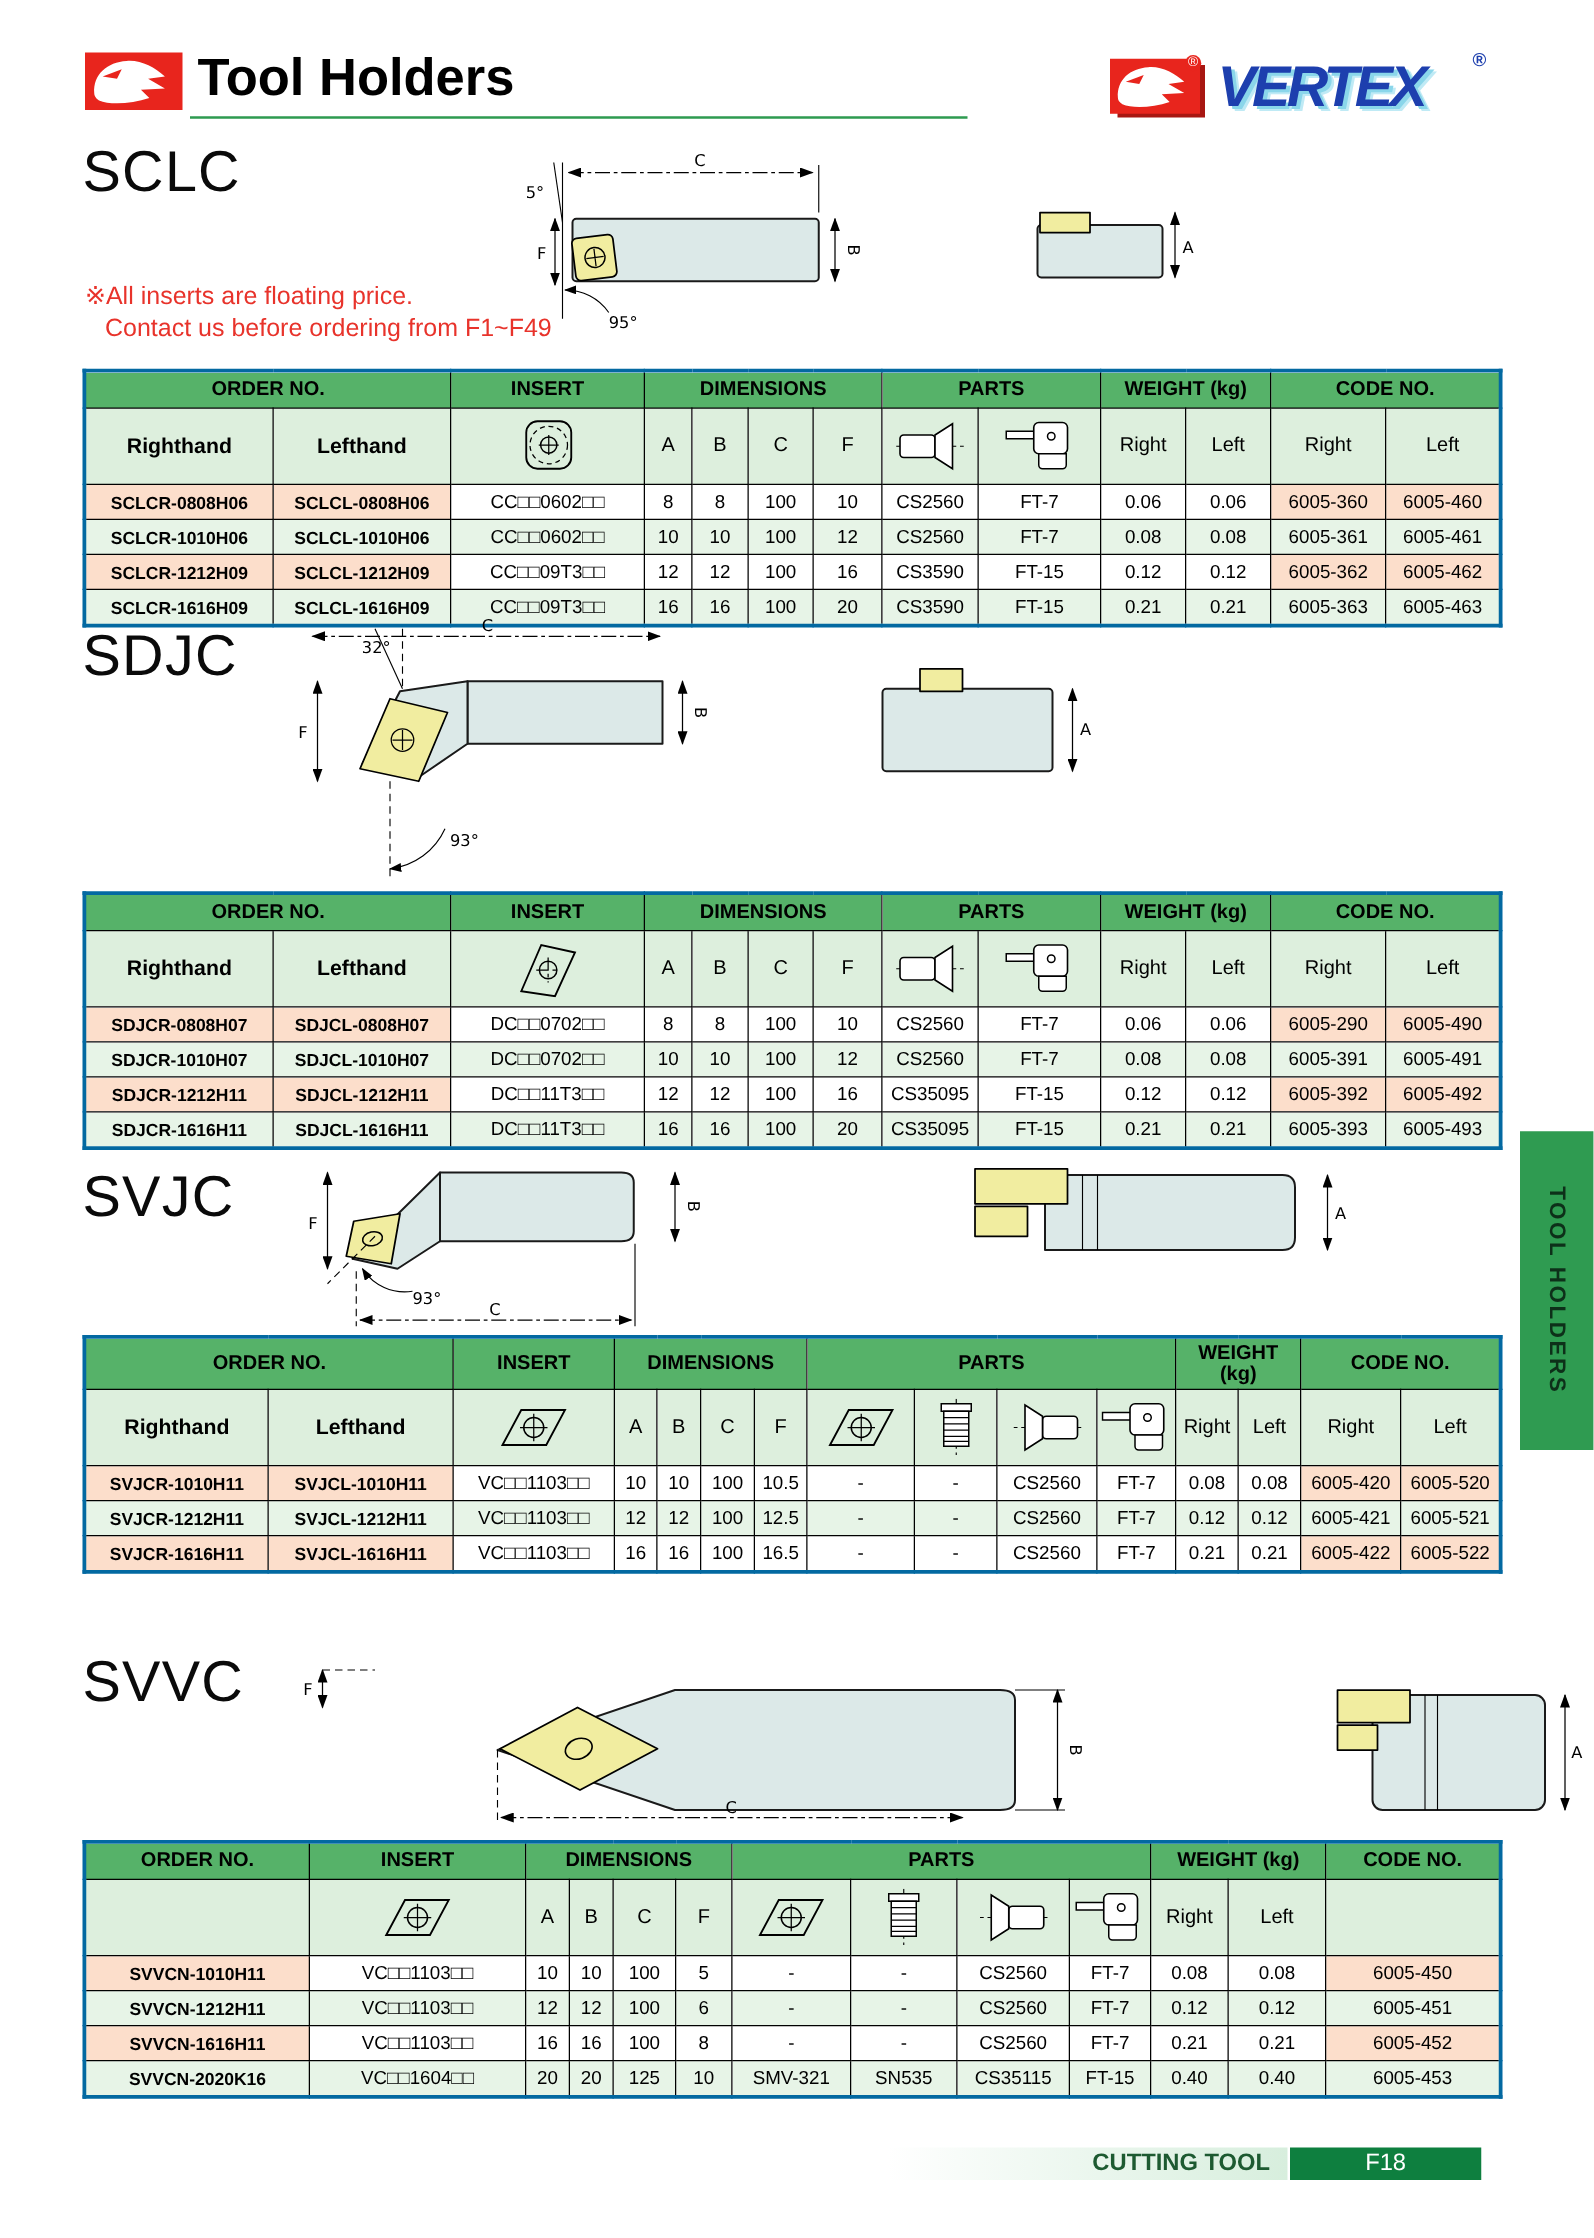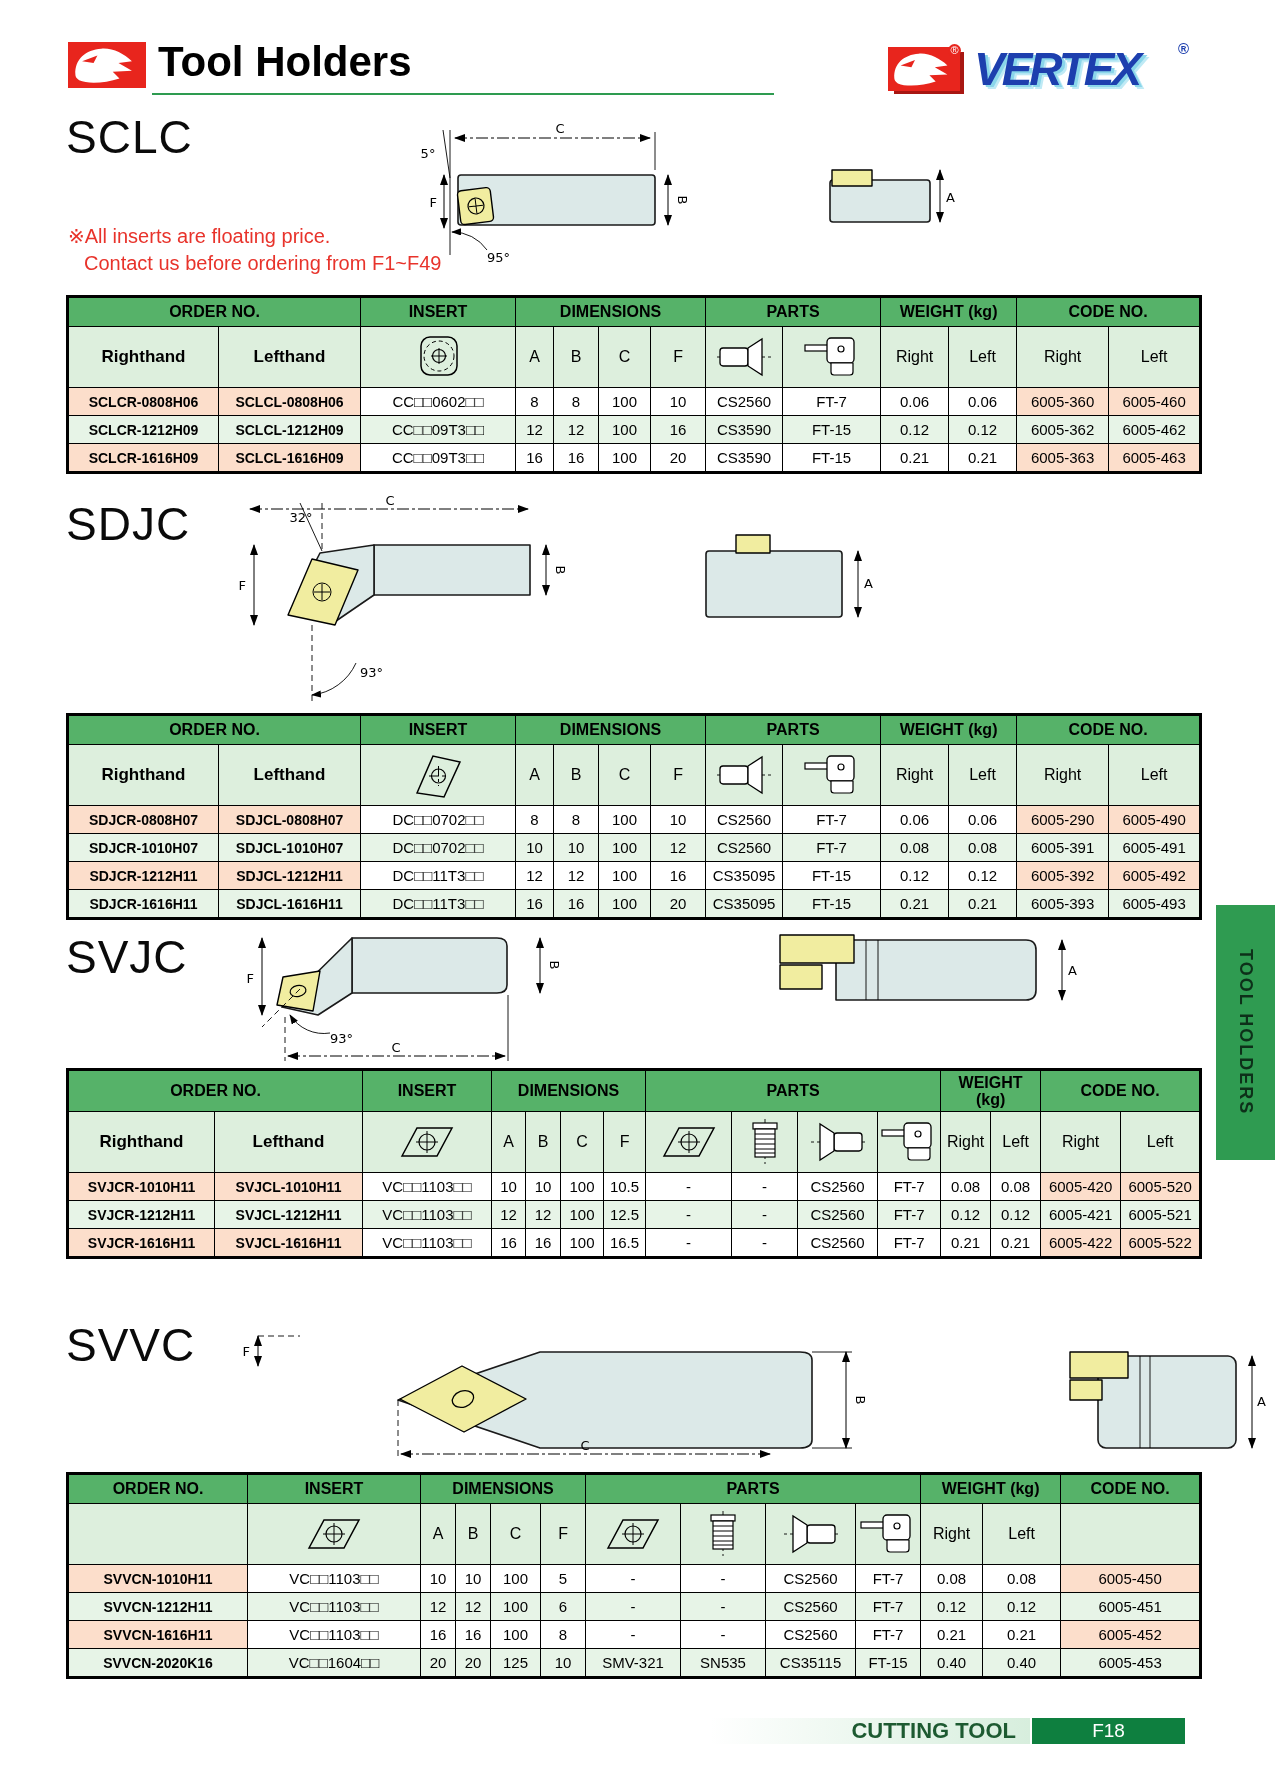--- a/index.html
+++ b/index.html
@@ -27,42 +27,42 @@
   .drawing text{font-family:"DejaVu Sans",sans-serif;font-size:13px;fill:#000;}
   .dimline{stroke:#000;stroke-width:1;fill:none;}
   .thin{stroke:#000;stroke-width:0.9;fill:none;}
   .dashed{stroke-dasharray:6 4;}
   .dashdot{stroke-dasharray:12 3 3 3;}
   .shank{fill:#dce9e8;stroke:#1a1a1a;stroke-width:1.6;stroke-linejoin:round;}
   .insert{fill:#f1eda0;stroke:#000;stroke-width:1.4;stroke-linejoin:round;}
 
   
   .cat-table{position:absolute;border-collapse:collapse;table-layout:fixed;background:#fff;
-             border:3px solid #000000;}
+             border:3px solid #0369a1;}
   .cat-table th,.cat-table td{border:1px solid #000;text-align:center;padding:0 1px;
              overflow:hidden;white-space:nowrap;}
   .cat-table tr.main th{background:#56b269;font-weight:bold;font-size:16px;height:28px;}
   .cat-table tr.main th.wrap{white-space:normal;line-height:17px;}
   .cat-table.tall tr.main th{height:40px;}
   .cat-table tr.sub th{background:#ddefdd;font-weight:normal;font-size:16px;height:60px;}
   .cat-table tr.sub th.hand{font-weight:bold;font-size:17px;margin-top:16px;}
   .cat-table tbody td{font-size:15px;height:27px;background:#fff;}
   .cat-table tbody tr:nth-child(even) td{background:#e7f4e7;}
   .cat-table tbody td.order{background:#fcdecb;font-weight:bold;font-size:14px;}
   .cat-table tbody td.code{background:#fcdecb;font-size:15px;}
   .th-icon{display:block;margin:0 auto;}
   .flip{transform:scaleX(-1);}
 
   
   .side-tab{position:absolute;left:1216px;top:905px;width:59px;height:255px;background:#2f9b51;
             display:flex;align-items:center;justify-content:center;}
   .side-tab span{writing-mode:vertical-rl;font-weight:bold;font-size:18px;letter-spacing:2px;color:#0d3019;}
   .footer-strip{position:absolute;left:710px;top:1718px;width:320px;height:26px;
                 background:linear-gradient(90deg,#ffffff,#d7eedd);
-                text-align:right;font-weight:bold;font-size:22px;color:#1d5a31;line-height:26px;padding-right:14px;
+                text-align:right;font-weight:bold;font-size:19px;color:#1d5a31;line-height:26px;padding-right:14px;
                 box-sizing:border-box;}
   .footer-page{position:absolute;left:1032px;top:1718px;width:153px;height:26px;background:#0e7f3f;
                color:#fff;font-size:19px;text-align:center;line-height:26px;}
 </style>
 </head>
 <body>
 
 <svg width="0" height="0" style="position:absolute" aria-hidden="true">
   <defs>
     <marker id="ah" markerWidth="11" markerHeight="8" refX="10" refY="4" orient="auto-start-reverse">
@@ -220,20 +220,35 @@
           <td class="dim">100</td>
           <td class="dim">10</td>
           <td class="part">CS2560</td>
           <td class="part">FT-7</td>
           <td class="wt">0.06</td>
           <td class="wt">0.06</td>
           <td class="code">6005-360</td>
           <td class="code">6005-460</td>
         </tr>
         <tr>
+          <td class="order">SCLCR-1010H06</td>
+          <td class="order">SCLCL-1010H06</td>
+          <td class="insert">CC□□0602□□</td>
+          <td class="dim">10</td>
+          <td class="dim">10</td>
+          <td class="dim">100</td>
+          <td class="dim">12</td>
+          <td class="part">CS2560</td>
+          <td class="part">FT-7</td>
+          <td class="wt">0.08</td>
+          <td class="wt">0.08</td>
+          <td class="code">6005-361</td>
+          <td class="code">6005-461</td>
+        </tr>
+        <tr>
           <td class="order">SCLCR-1212H09</td>
           <td class="order">SCLCL-1212H09</td>
           <td class="insert">CC□□09T3□□</td>
           <td class="dim">12</td>
           <td class="dim">12</td>
           <td class="dim">100</td>
           <td class="dim">16</td>
           <td class="part">CS3590</td>
           <td class="part">FT-15</td>
           <td class="wt">0.12</td>

